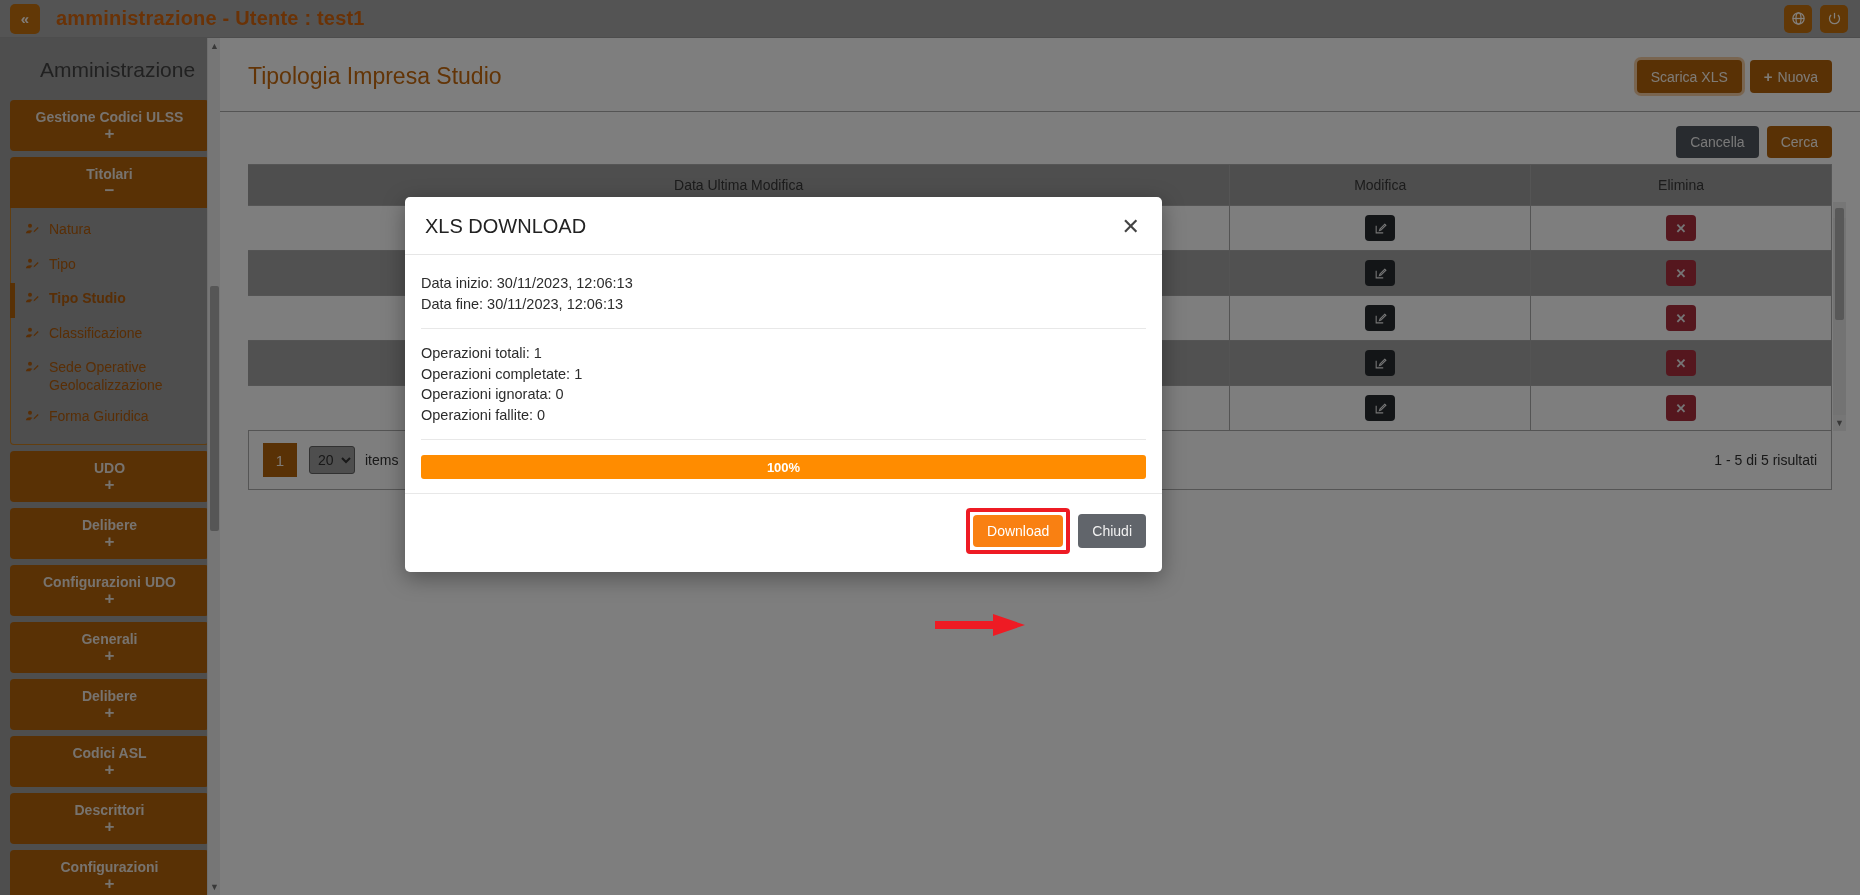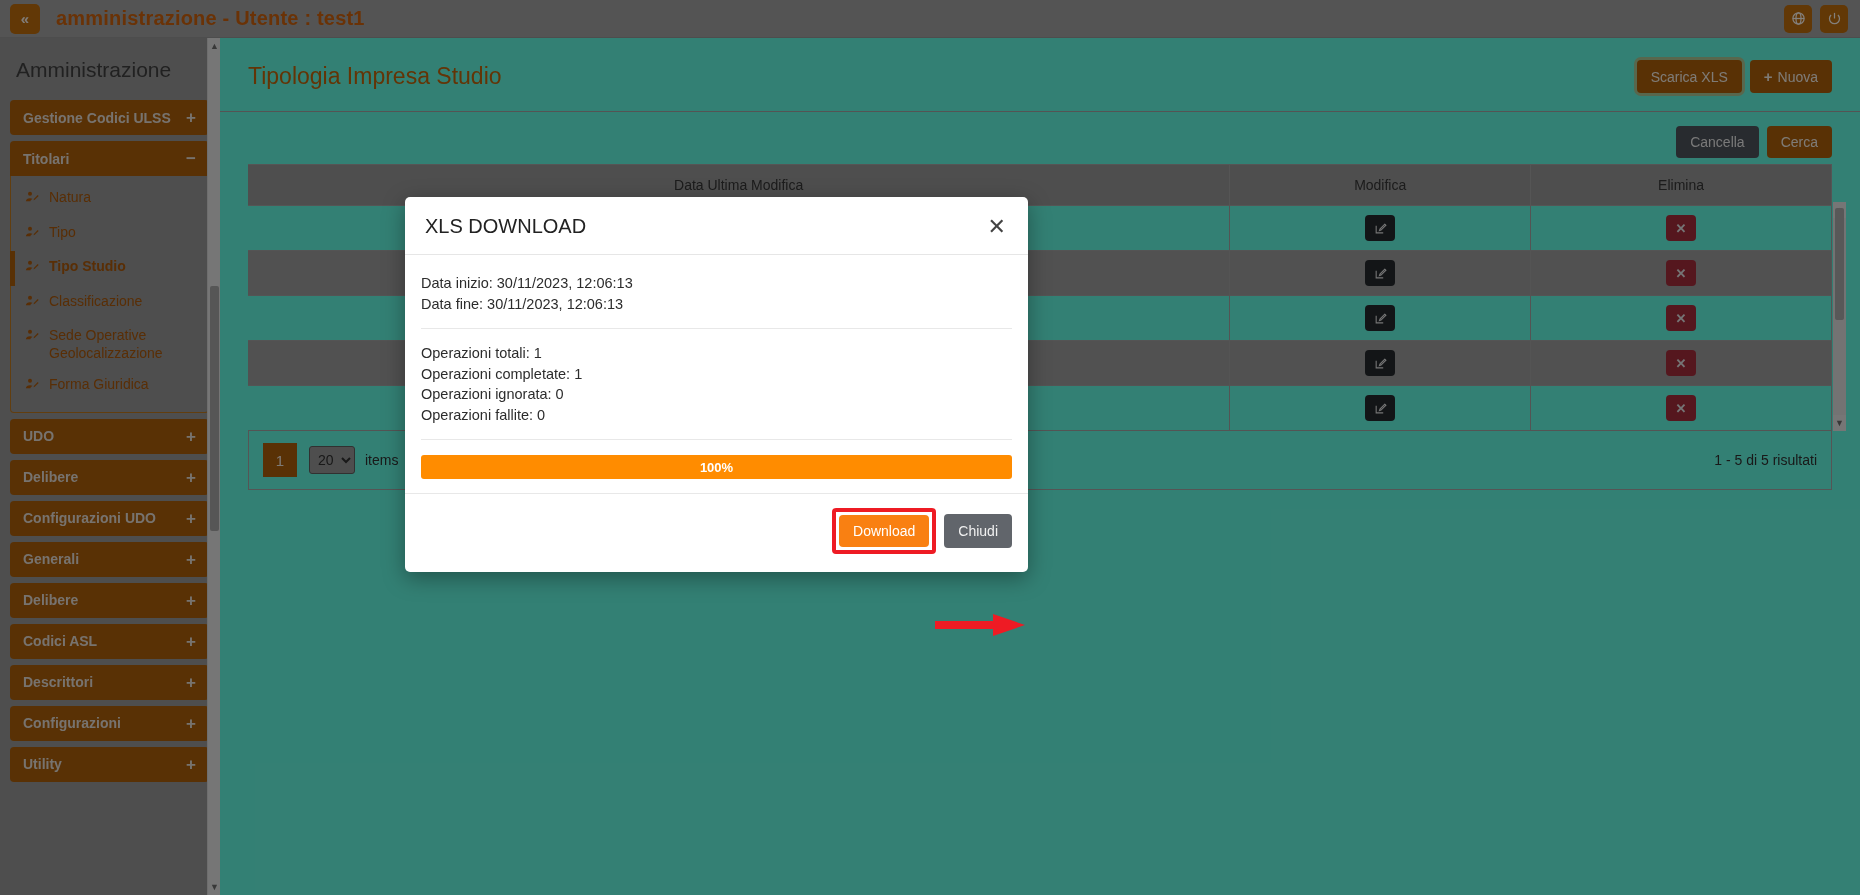--- a/index.html
+++ b/index.html
@@ -37,29 +37,29 @@
     font-size:15px; cursor:pointer; border:none;
   }
 
   
   .sidebar {
     position:absolute; top:38px; left:0; width:220px; bottom:0;
     background:#8e8e8e; border-right:1px solid #8a8a8a;
     overflow:hidden; padding-bottom:6px;
   }
   .sidebar-title {
-    font-size:21px; color:#3c3c3c; padding:20px 0 18px 16px;
+    font-size:21px; color:#3c3c3c; padding:20px 0 18px 16px;text-align:center;
   }
   .menu { padding:0 10px; }
   .menu-group { margin-bottom:6px; }
   .menu-head {
     background:#a35a0a; color:#d9d2cb;
     display:flex; align-items:center; justify-content:space-between;
     padding:9px 13px; border-radius:4px;
-    font-size:14px; font-weight:bold; cursor:pointer;
+    font-size:14px; font-weight:bold; cursor:pointer;flex-direction:column;
   }
   .menu-head.open { border-radius:4px 4px 0 0; }
   .menu-head .sign { font-size:17px; font-weight:bold; line-height:1; }
   .submenu {
     border:1px solid #b3711d; border-top:none; border-radius:0 0 4px 4px;
     padding:6px 0 8px 0; background:transparent;
   }
   .sub-item {
     display:flex; align-items:flex-start; gap:9px;
     padding:7px 10px 7px 14px; color:#a2540a; font-size:14px; cursor:pointer;
@@ -78,21 +78,21 @@
     background:#d8d8d8; border-left:1px solid #c9c9c9;
   }
   .sb-thumb { position:absolute; left:2px; width:9px; top:248px; height:245px;
     background:#9d9d9d; border-radius:2px; }
   .sb-arrow { position:absolute; left:0; width:13px; height:16px;
     display:flex; align-items:center; justify-content:center;
     font-size:9px; color:#666; background:#d8d8d8; }
 
   
   .content { position:absolute; top:38px; left:220px; right:0; bottom:0;
-    background:#5eead4; overflow:hidden; }
+    background:#e5e5e5; overflow:hidden; }
   .page-head {
     display:flex; align-items:center; padding:22px 28px 18px 28px;
     border-bottom:1px solid #9a9a9a; position:relative;
   }
   .page-title { font-size:23px; color:#b4600c; }
   .page-head-actions { margin-left:auto; display:flex; gap:8px;padding-left:32px; }
   .btn {
     border:none; border-radius:4px; padding:8px 14px; font-size:14px;
     cursor:pointer; color:#e6e0d8; background:#a35a0a; white-space:nowrap;
   }
@@ -151,21 +151,21 @@
   .page-size {
     margin-left:12px; height:28px; font-size:14px; padding:2px 4px;
     border:1px solid #5a5a5a; border-radius:3px; background:#8e8e8e; color:#2e2e2e;
   }
   .items-text { margin-left:10px; font-size:14px; color:#2e2e2e; }
   .results-text { margin-left:auto; font-size:14px; color:#2e2e2e; }
 
   
   .overlay { position:absolute; inset:0; background:rgba(0,0,0,.45); }
   .modal {
-    position:absolute; left:405px; top:197px; width:623px;
+    position:absolute; left:405px; top:197px; width:757px;
     background:#fff; border-radius:5px; box-shadow:0 6px 22px rgba(0,0,0,.35);
     overflow:hidden;
   }
   .modal-head {
     display:flex; align-items:center; padding:18px 20px 16px;
     border-bottom:1px solid #e6e6e6;
   }
   .modal-title { font-size:20px; color:#222; }
   .modal-close {
     margin-left:auto; background:none; border:none; font-size:22px;

